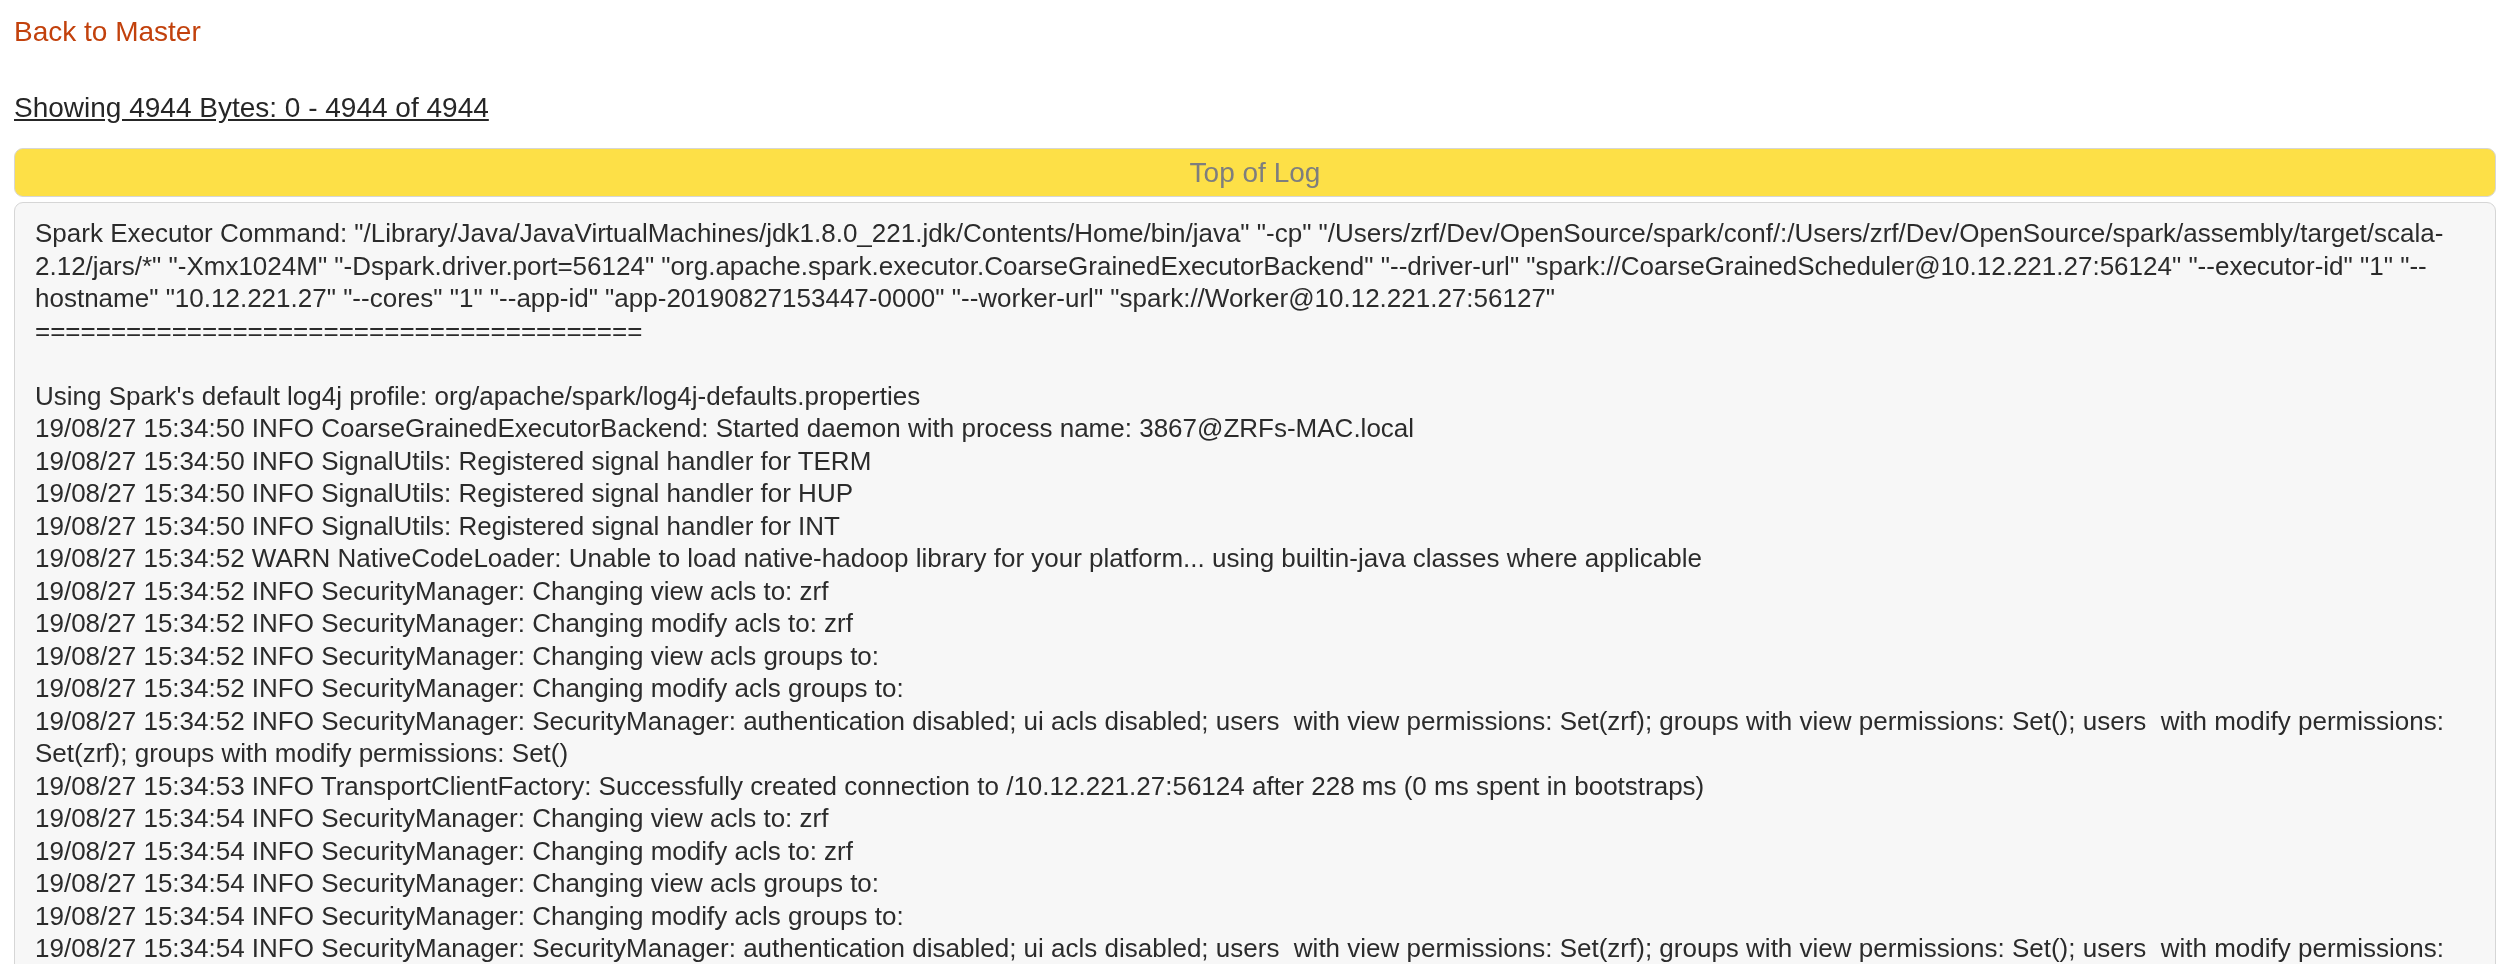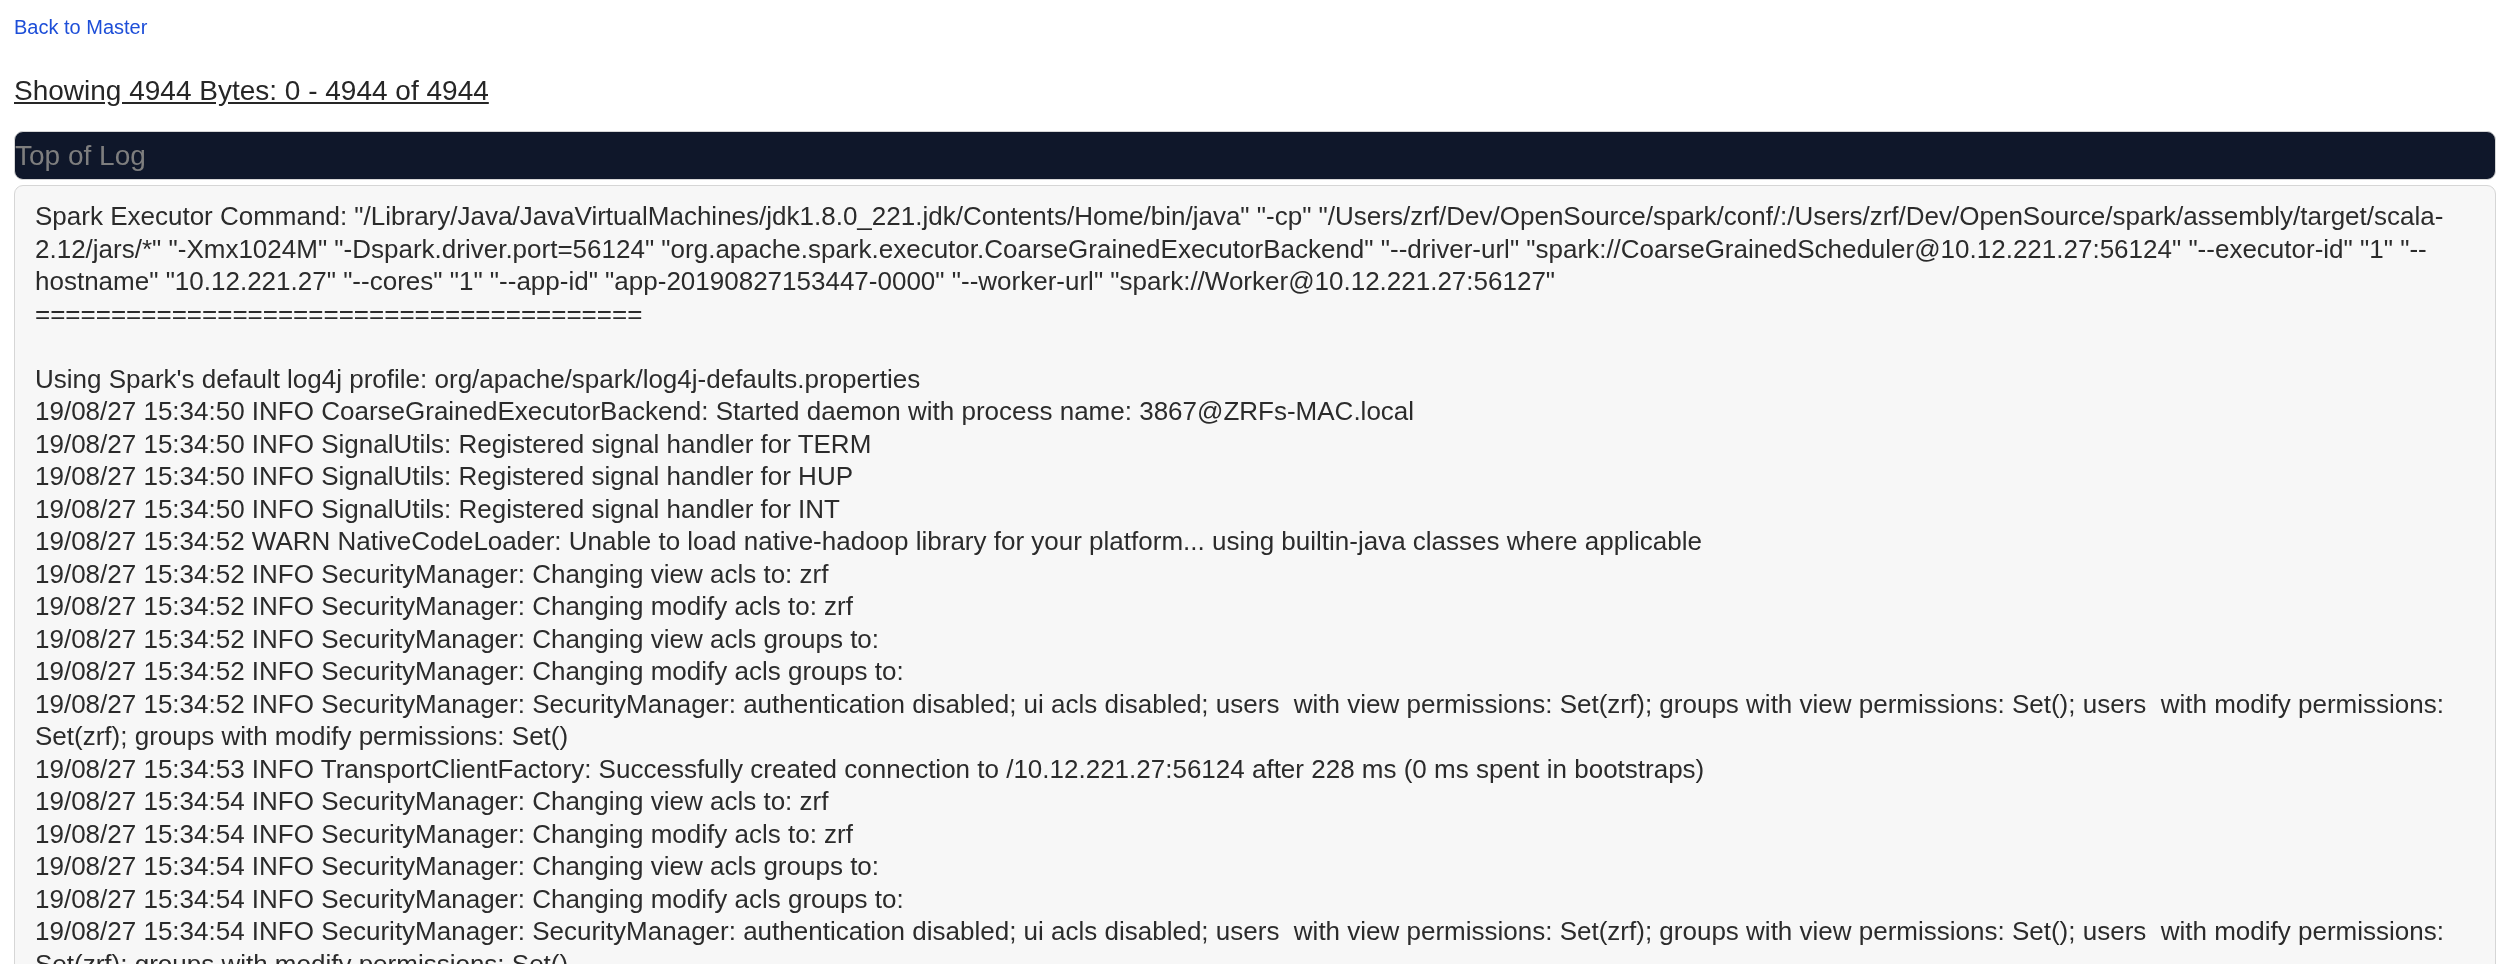--- a/index.html
+++ b/index.html
@@ -10,37 +10,38 @@
     width: 2510px;
     height: 964px;
     overflow: hidden;
     font-family: "Liberation Sans", "DejaVu Sans", sans-serif;
   }
   .page {
     padding: 10px 14px 0 14px;
   }
   .back-link {
     display: inline-block;
-    margin: 6px 0 8px 0;
-    color: #1d4ed8;
-    font-size: 20px;
+    margin: 6px 0 16px 0;
+    color: #c2410c;
+    font-size: 28px;
     text-decoration: none;
     cursor: pointer;
   }
   .byte-info {
     margin: 28px 0 24px 0;
     color: #262626;
     font-size: 28px;
     text-decoration: underline;
   }
   .log-header {
     width: 2482px;
     height: 49px;
     line-height: 47px;
-    background: #0f172a;
+    text-align: center;
+    background: #fde047;
     border: 1px solid #d6d6d6;
     border-radius: 9px;
     color: #7e7e7e;
     font-size: 28px;
     margin-bottom: 5px;
   }
   .log-box {
     width: 2482px;
     min-height: 860px;
     background: #f7f7f7;

